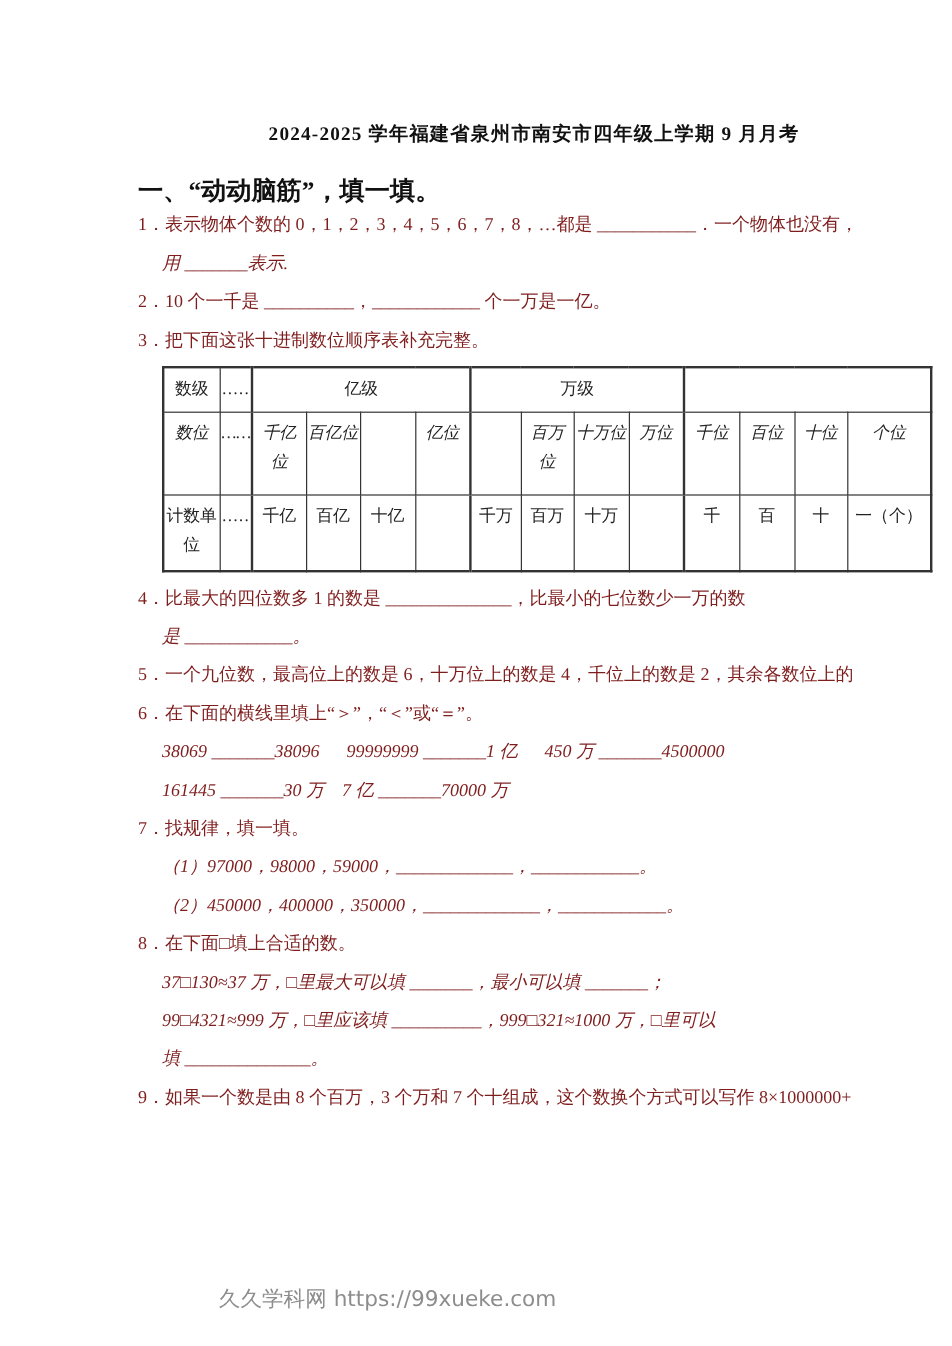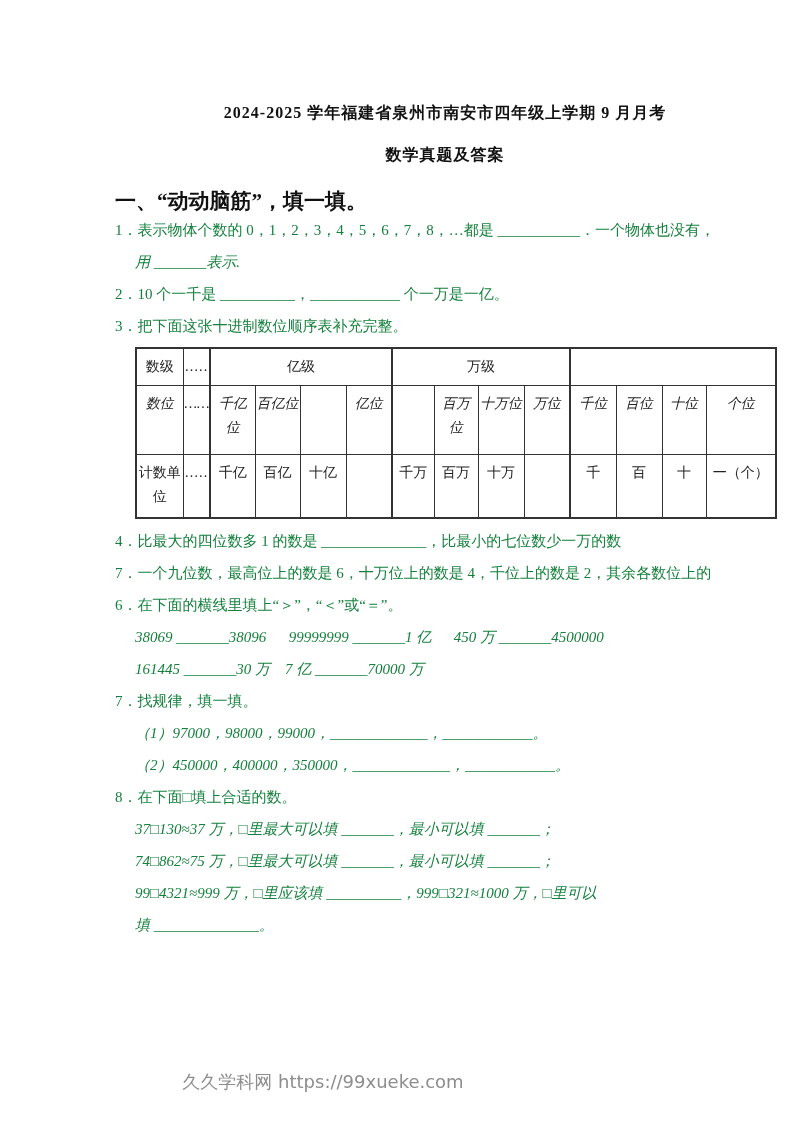--- a/index.html
+++ b/index.html
@@ -28,21 +28,21 @@
     font-size:21px;
     font-weight:bold;
     line-height:26px;
     margin-top:12px;
     color:#111111;
   }
   .line{
     font-size:15px;
     line-height:32px;
     white-space:pre-wrap;
-    color:#15803d;
+    color:#7f1d1d;
   }
   .l1{padding-left:20px;font-style:italic;}      
   .pv-table{
     border-collapse:collapse;
     table-layout:fixed;
     margin:5px 0 6px 20px;
     width:640px;
     font-size:14px;
     color:#222222;
   }
@@ -70,21 +70,20 @@
     color:#8d8d8d;
   }
 </style>
 </head>
 <body>
 
 <div class="page">
   <div class="content">
 
     <div class="title">2024-2025 学年福建省泉州市南安市四年级上学期 9 月月考</div>
-    <div class="title">数学真题及答案</div>
 
     <div class="section-heading">一、“动动脑筋”，填一填。</div>
 
     <div class="line">1．表示物体个数的 0，1，2，3，4，5，6，7，8，…都是 ___________．一个物体也没有，</div>
     <div class="line l1">用 _______表示.</div>
 
     <div class="line">2．10 个一千是 __________，____________ 个一万是一亿。</div>
 
     <div class="line">3．把下面这张十进制数位顺序表补充完整。</div>
 
@@ -142,34 +141,35 @@
         <td class="sep"></td>
         <td>千</td>
         <td>百</td>
         <td>十</td>
         <td>一（个）</td>
       </tr>
     </tbody>
       </table>
 
     <div class="line">4．比最大的四位数多 1 的数是 ______________，比最小的七位数少一万的数</div>
+    <div class="line l1">是 ____________。</div>
 
-    <div class="line">7．一个九位数，最高位上的数是 6，十万位上的数是 4，千位上的数是 2，其余各数位上的</div>
+    <div class="line">5．一个九位数，最高位上的数是 6，十万位上的数是 4，千位上的数是 2，其余各数位上的</div>
 
     <div class="line">6．在下面的横线里填上“＞”，“＜”或“＝”。</div>
     <div class="line l1">38069 _______38096      99999999 _______1 亿      450 万 _______4500000</div>
     <div class="line l1">161445 _______30 万    7 亿 _______70000 万</div>
 
     <div class="line">7．找规律，填一填。</div>
-    <div class="line l1">（1）97000，98000，99000，_____________，____________。</div>
+    <div class="line l1">（1）97000，98000，59000，_____________，____________。</div>
     <div class="line l1">（2）450000，400000，350000，_____________，____________。</div>
 
     <div class="line">8．在下面□填上合适的数。</div>
     <div class="line l1">37□130≈37 万，□里最大可以填 _______，最小可以填 _______；</div>
-    <div class="line l1">74□862≈75 万，□里最大可以填 _______，最小可以填 _______；</div>
     <div class="line l1">99□4321≈999 万，□里应该填 __________，999□321≈1000 万，□里可以</div>
     <div class="line l1">填 ______________。</div>
 
+    <div class="line">9．如果一个数是由 8 个百万，3 个万和 7 个十组成，这个数换个方式可以写作 8×1000000+</div>
 
   </div>
 
   <div class="footer">久久学科网 https://99xueke.com</div>
 </div>
 
 </body></html>

